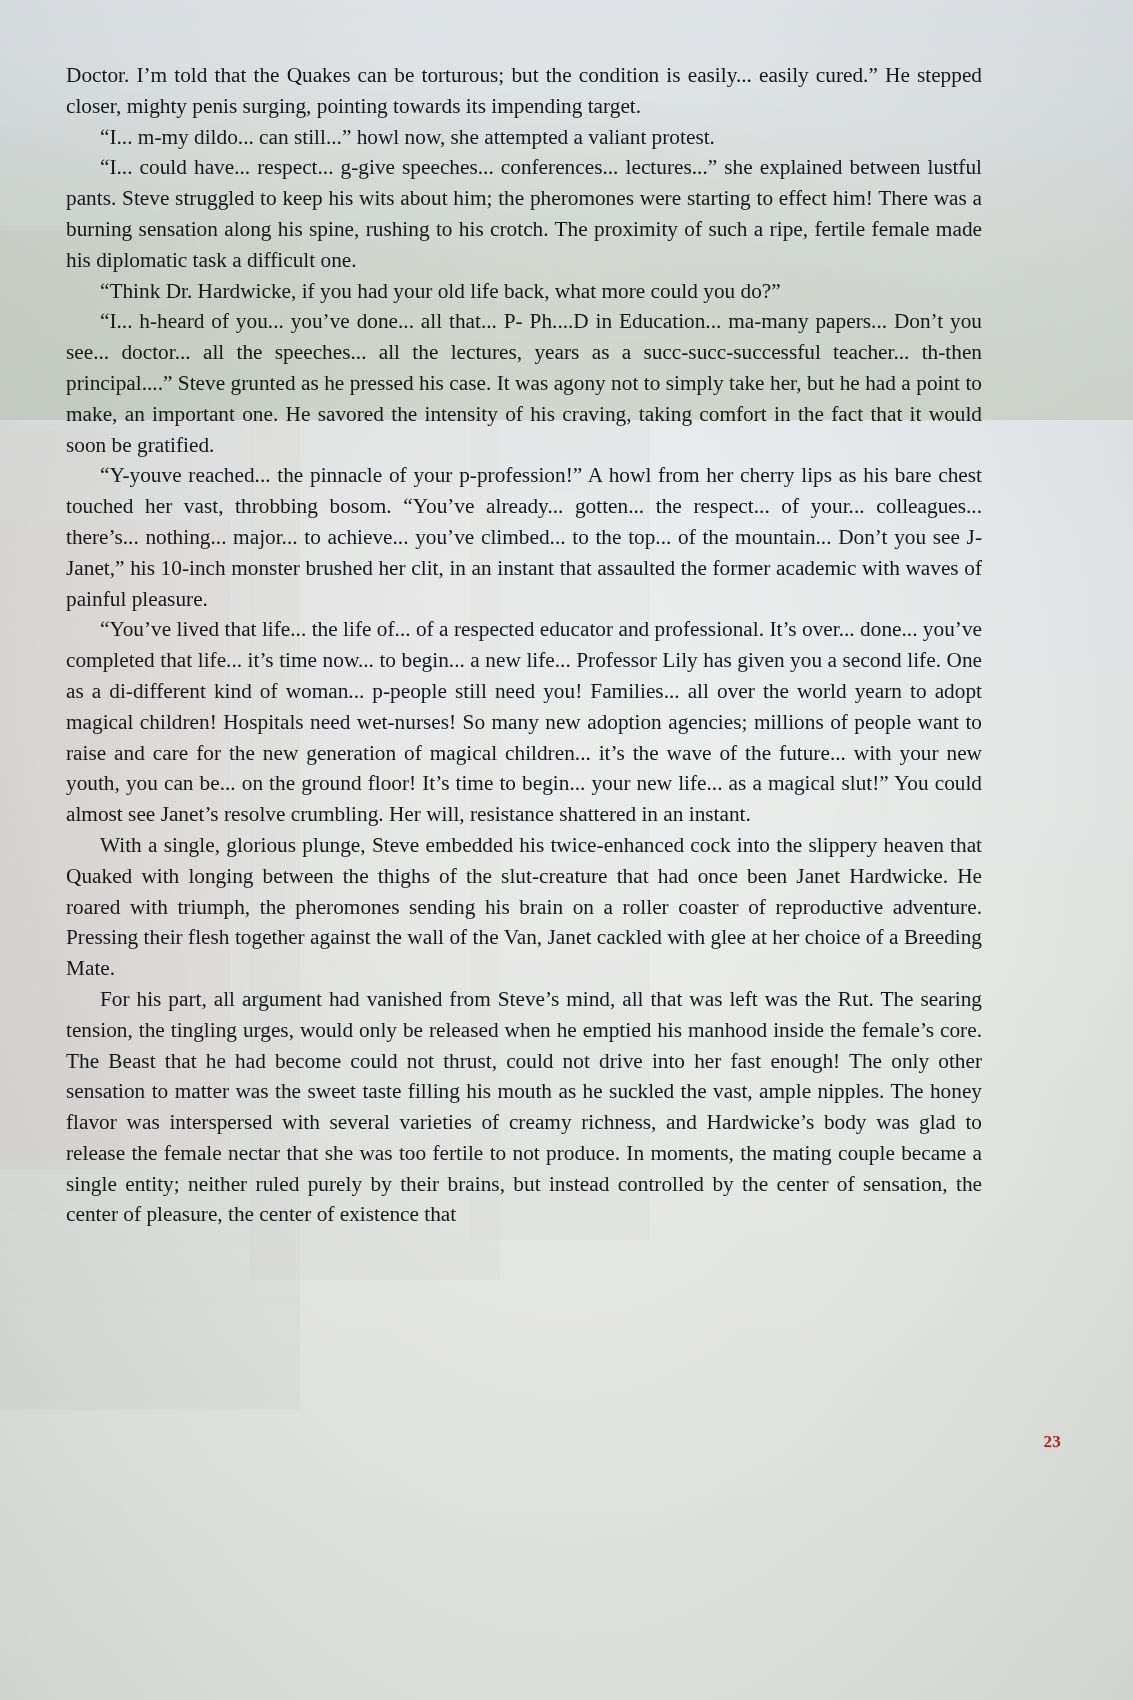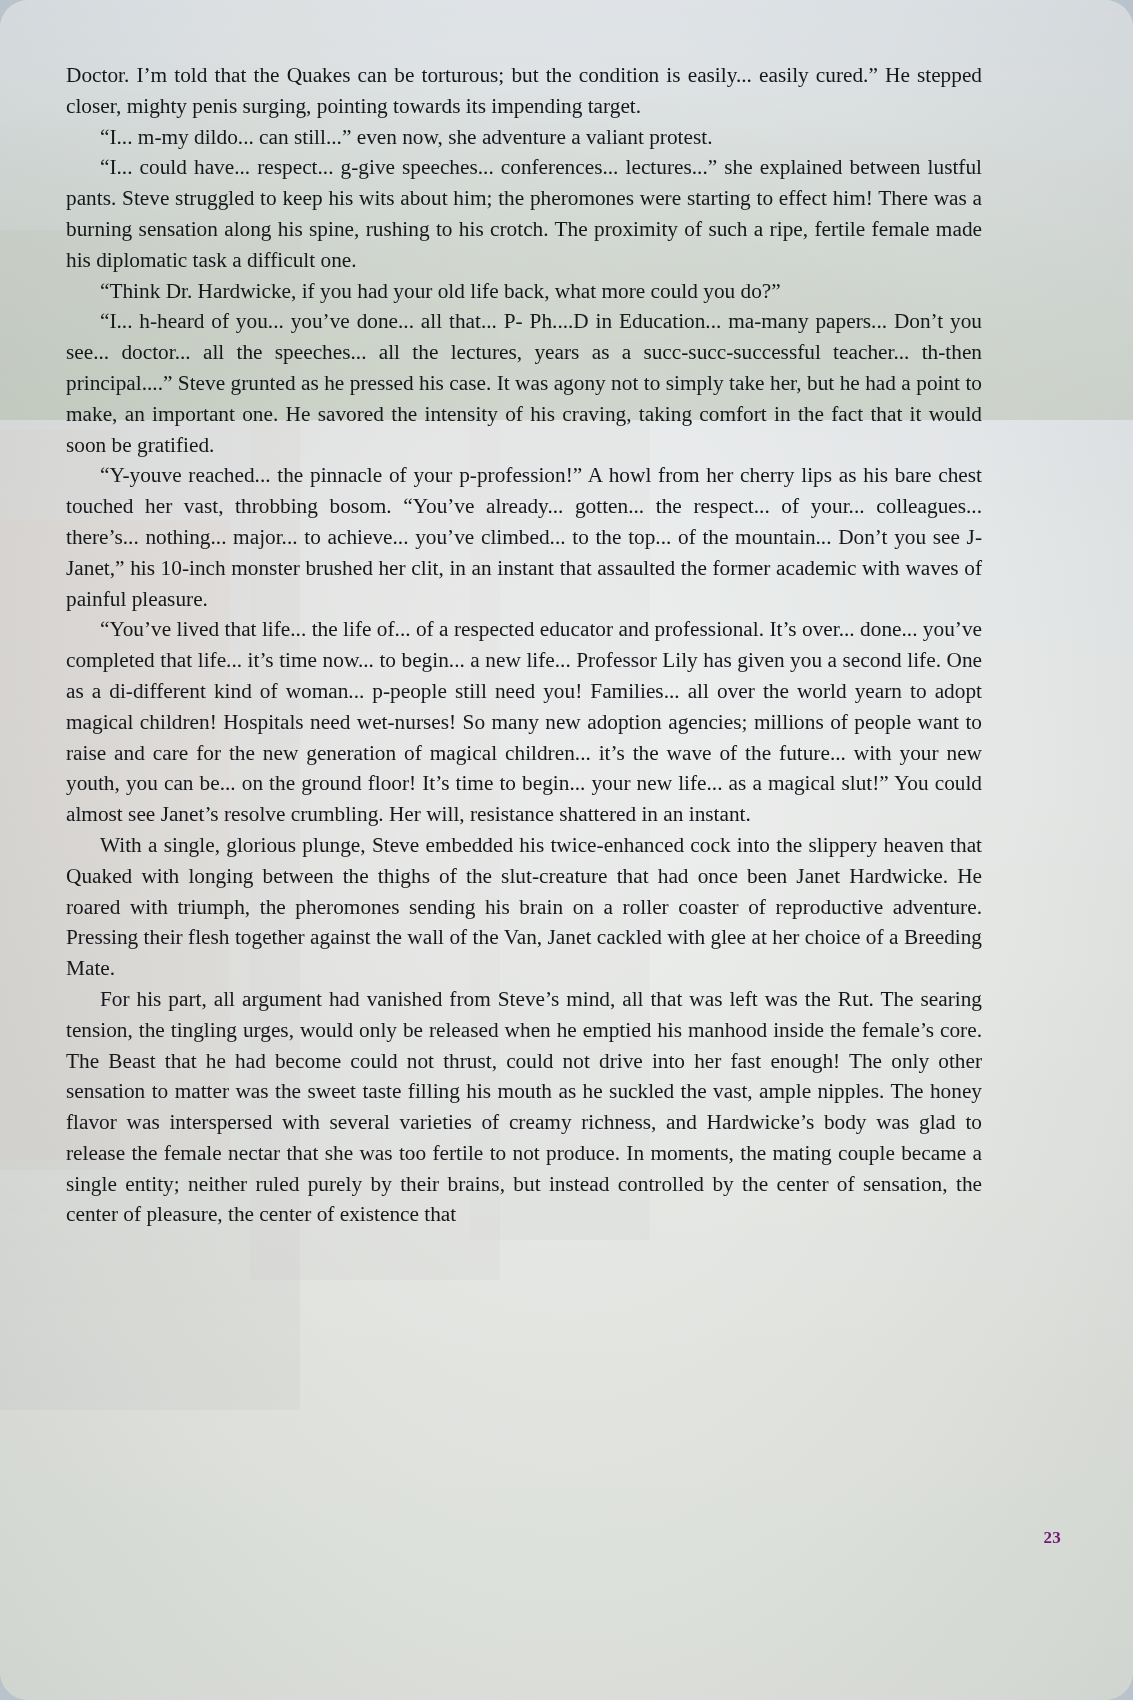--- a/index.html
+++ b/index.html
@@ -14,21 +14,20 @@
     overflow: hidden;
   }
 
   
   .page {
     position: relative;
     width: 1133px;
     height: 1700px;
     overflow: hidden;
     background: #cdd3d6;
-    border-radius: 28px;
   }
 
   
   .bg-layer {
     position: absolute;
     inset: 0;
     pointer-events: none;
   }
   .bg-sky {
     background: linear-gradient(180deg,
@@ -99,24 +98,24 @@
     text-align: justify;
     text-indent: 34px;
     hyphens: none;
   }
   .para.first {
     text-indent: 0;
   }
   .page-number {
     position: absolute;
     right: 72px;
-    top: 1528px;
+    top: 1432px;
     font-size: 17px;
     font-weight: bold;
-    color: #701a75;
+    color: #b91c1c;
     letter-spacing: 0.2px;
   }
 </style>
 </head>
 <body>
 
 <div class="page">
 
   <div class="bg-layer bg-sky"></div>
   <div class="bg-layer bg-buildA"></div>
@@ -124,21 +123,21 @@
   <div class="bg-layer bg-buildC"></div>
   <div class="bg-layer bg-buildE"></div>
   <div class="bg-layer bg-buildD"></div>
   <div class="bg-layer bg-road"></div>
   <div class="bg-layer bg-trees"></div>
   <div class="bg-layer bg-wash"></div>
   <div class="bg-layer bg-vignette"></div>
 
   <div class="content">
     <p class="para first">Doctor. I’m told that the Quakes can be torturous; but the condition is easily... easily cured.” He stepped closer, mighty penis surging, pointing towards its impending target.</p>
-    <p class="para">“I... m-my dildo... can still...” even now, she adventure a valiant protest.</p>
+    <p class="para">“I... m-my dildo... can still...” howl now, she attempted a valiant protest.</p>
     <p class="para">“I... could have... respect... g-give speeches... conferences... lectures...” she explained between lustful pants. Steve struggled to keep his wits about him; the pheromones were starting to effect him! There was a burning sensation along his spine, rushing to his crotch. The proximity of such a ripe, fertile female made his diplomatic task a difficult one.</p>
     <p class="para">“Think Dr. Hardwicke, if you had your old life back, what more could you do?”</p>
     <p class="para">“I... h-heard of you... you’ve done... all that... P- Ph....D in Education... ma-many papers... Don’t you see... doctor... all the speeches... all the lectures, years as a succ-succ-successful teacher... th-then principal....” Steve grunted as he pressed his case. It was agony not to simply take her, but he had a point to make, an important one. He savored the intensity of his craving, taking comfort in the fact that it would soon be gratified.</p>
     <p class="para">“Y-youve reached... the pinnacle of your p-profession!” A howl from her cherry lips as his bare chest touched her vast, throbbing bosom. “You’ve already... gotten... the respect... of your... colleagues... there’s... nothing... major... to achieve... you’ve climbed... to the top... of the mountain... Don’t you see J-Janet,” his 10-inch monster brushed her clit, in an instant that assaulted the former academic with waves of painful pleasure.</p>
     <p class="para">“You’ve lived that life... the life of... of a respected educator and professional. It’s over... done... you’ve completed that life... it’s time now... to begin... a new life... Professor Lily has given you a second life. One as a di-different kind of woman... p-people still need you! Families... all over the world yearn to adopt magical children! Hospitals need wet-nurses! So many new adoption agencies; millions of people want to raise and care for the new generation of magical children... it’s the wave of the future... with your new youth, you can be... on the ground floor! It’s time to begin... your new life... as a magical slut!” You could almost see Janet’s resolve crumbling. Her will, resistance shattered in an instant.</p>
     <p class="para">With a single, glorious plunge, Steve embedded his twice-enhanced cock into the slippery heaven that Quaked with longing between the thighs of the slut-creature that had once been Janet Hardwicke. He roared with triumph, the pheromones sending his brain on a roller coaster of reproductive adventure. Pressing their flesh together against the wall of the Van, Janet cackled with glee at her choice of a Breeding Mate.</p>
     <p class="para">For his part, all argument had vanished from Steve’s mind, all that was left was the Rut. The searing tension, the tingling urges, would only be released when he emptied his manhood inside the female’s core. The Beast that he had become could not thrust, could not drive into her fast enough! The only other sensation to matter was the sweet taste filling his mouth as he suckled the vast, ample nipples. The honey flavor was interspersed with several varieties of creamy richness, and Hardwicke’s body was glad to release the female nectar that she was too fertile to not produce. In moments, the mating couple became a single entity; neither ruled purely by their brains, but instead controlled by the center of sensation, the center of pleasure, the center of existence that</p>
   </div>
 
   <div class="page-number">23</div>

